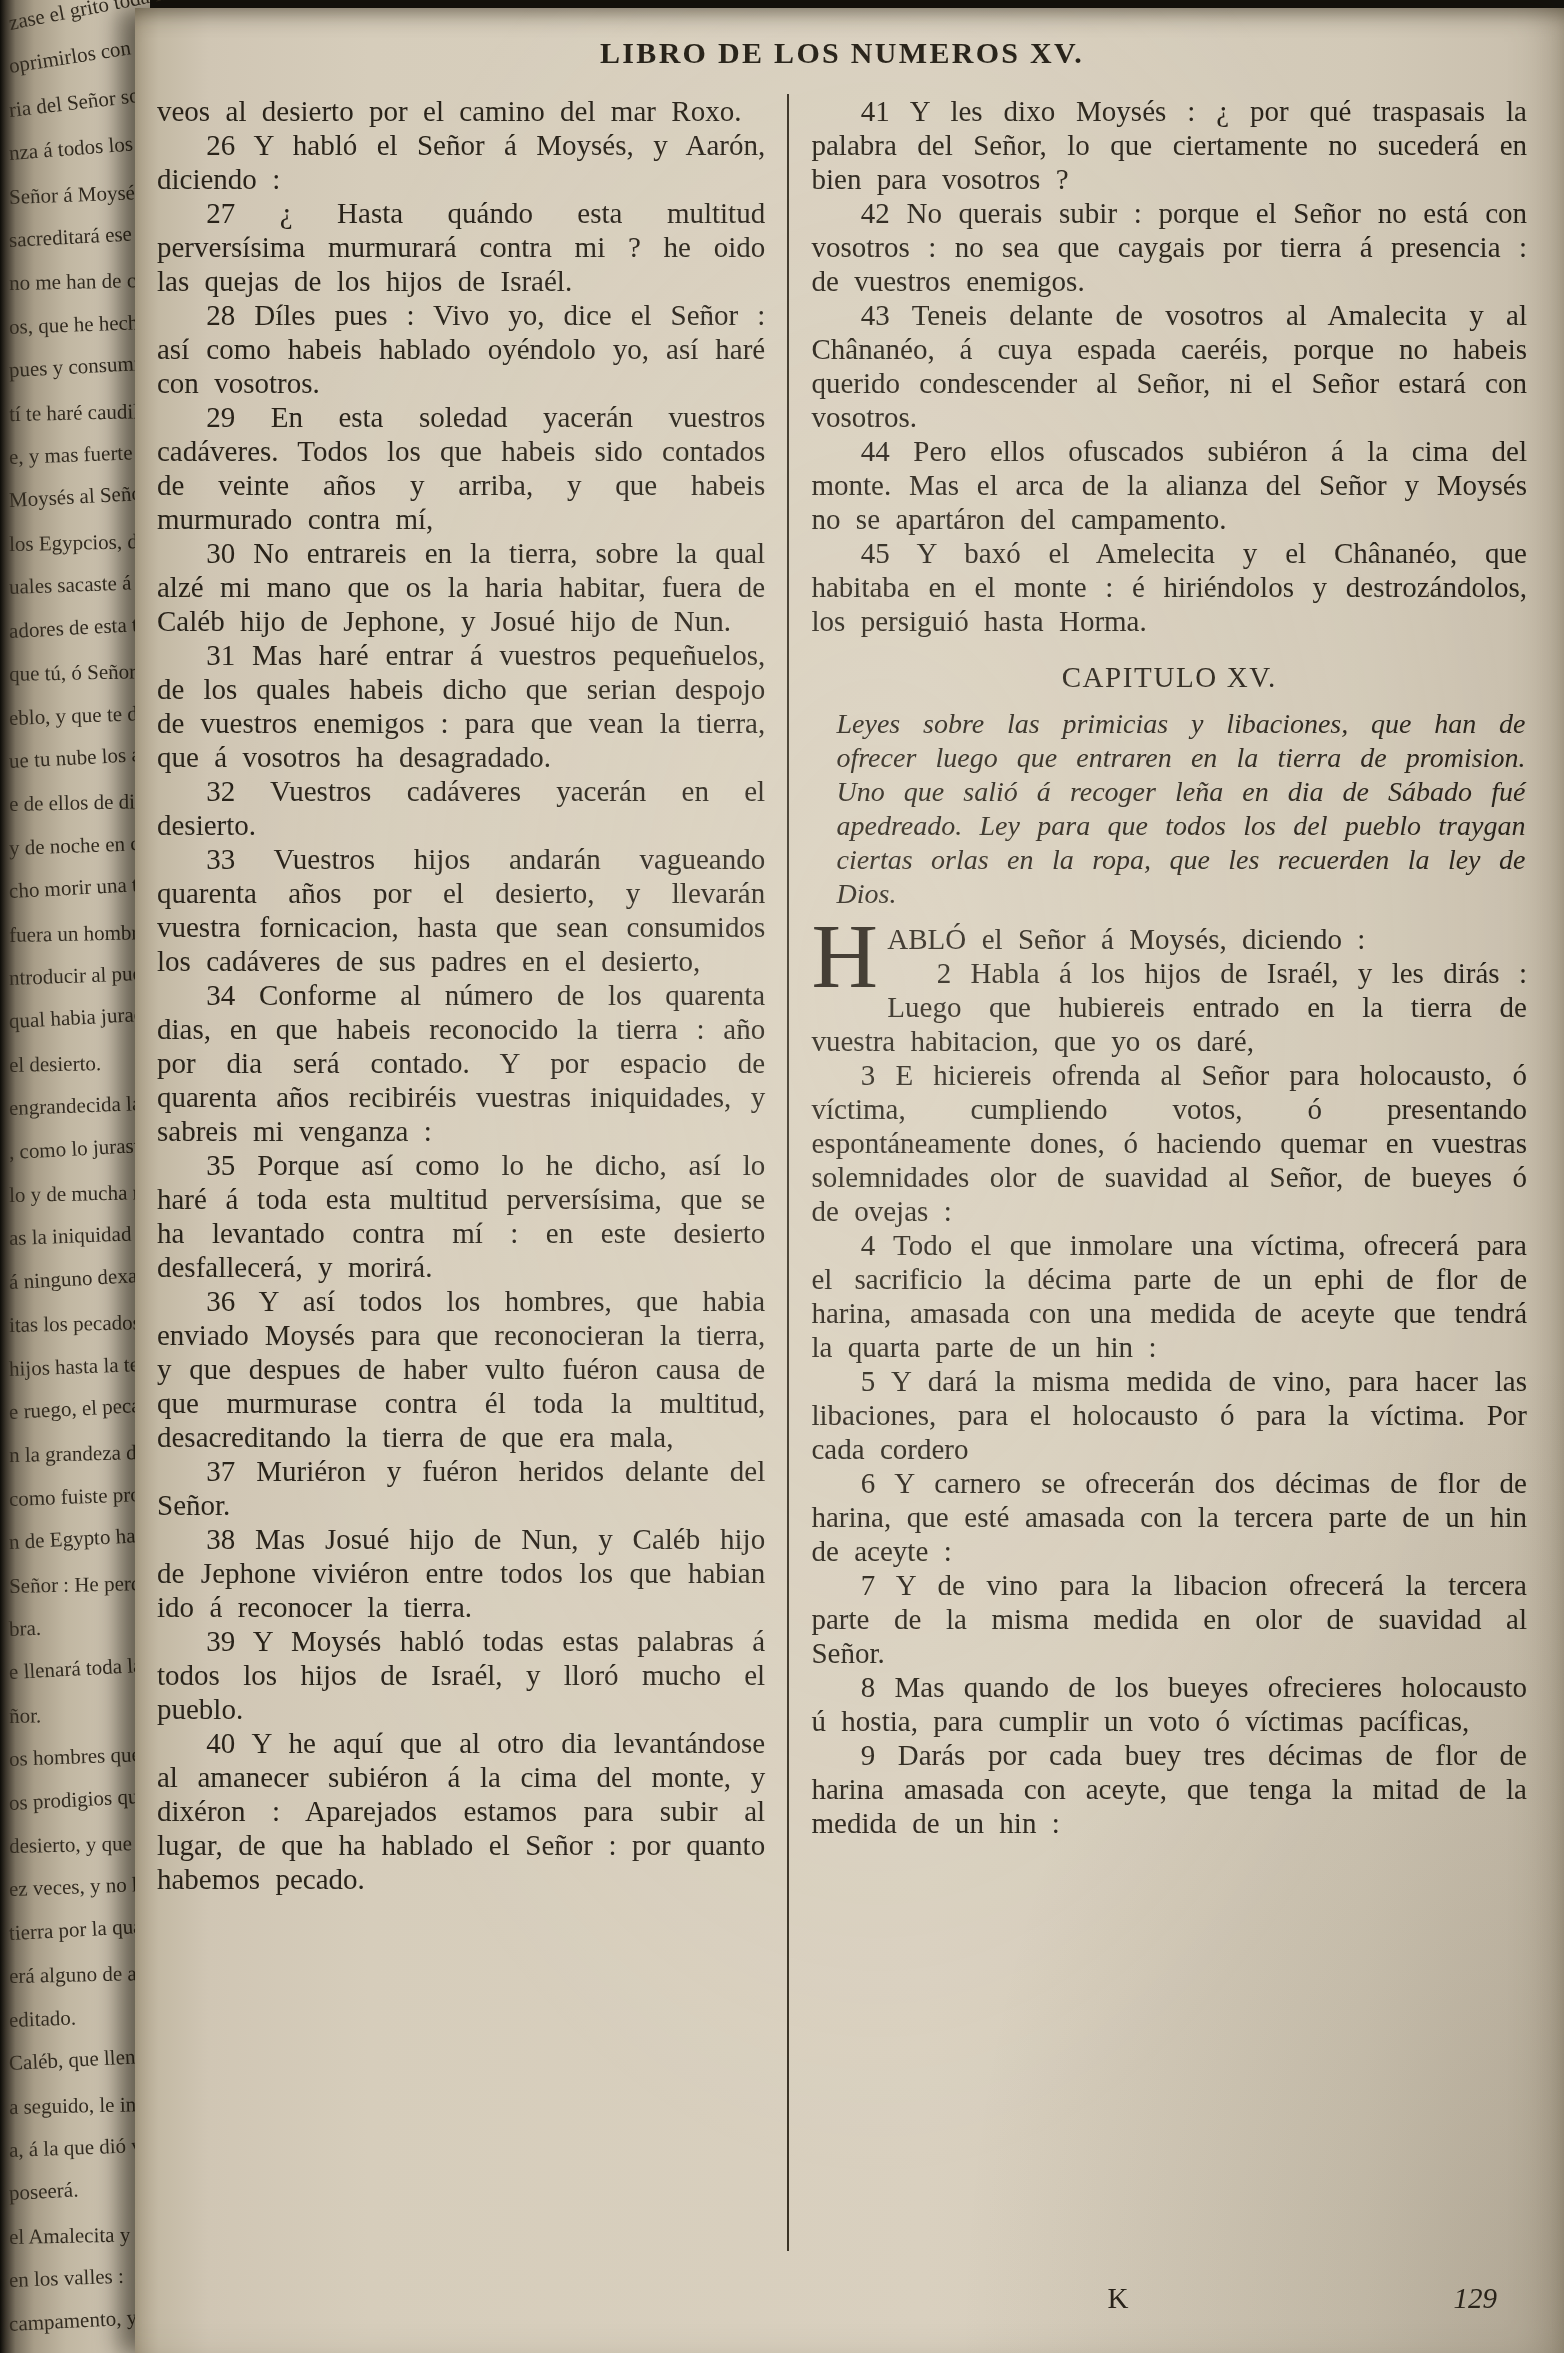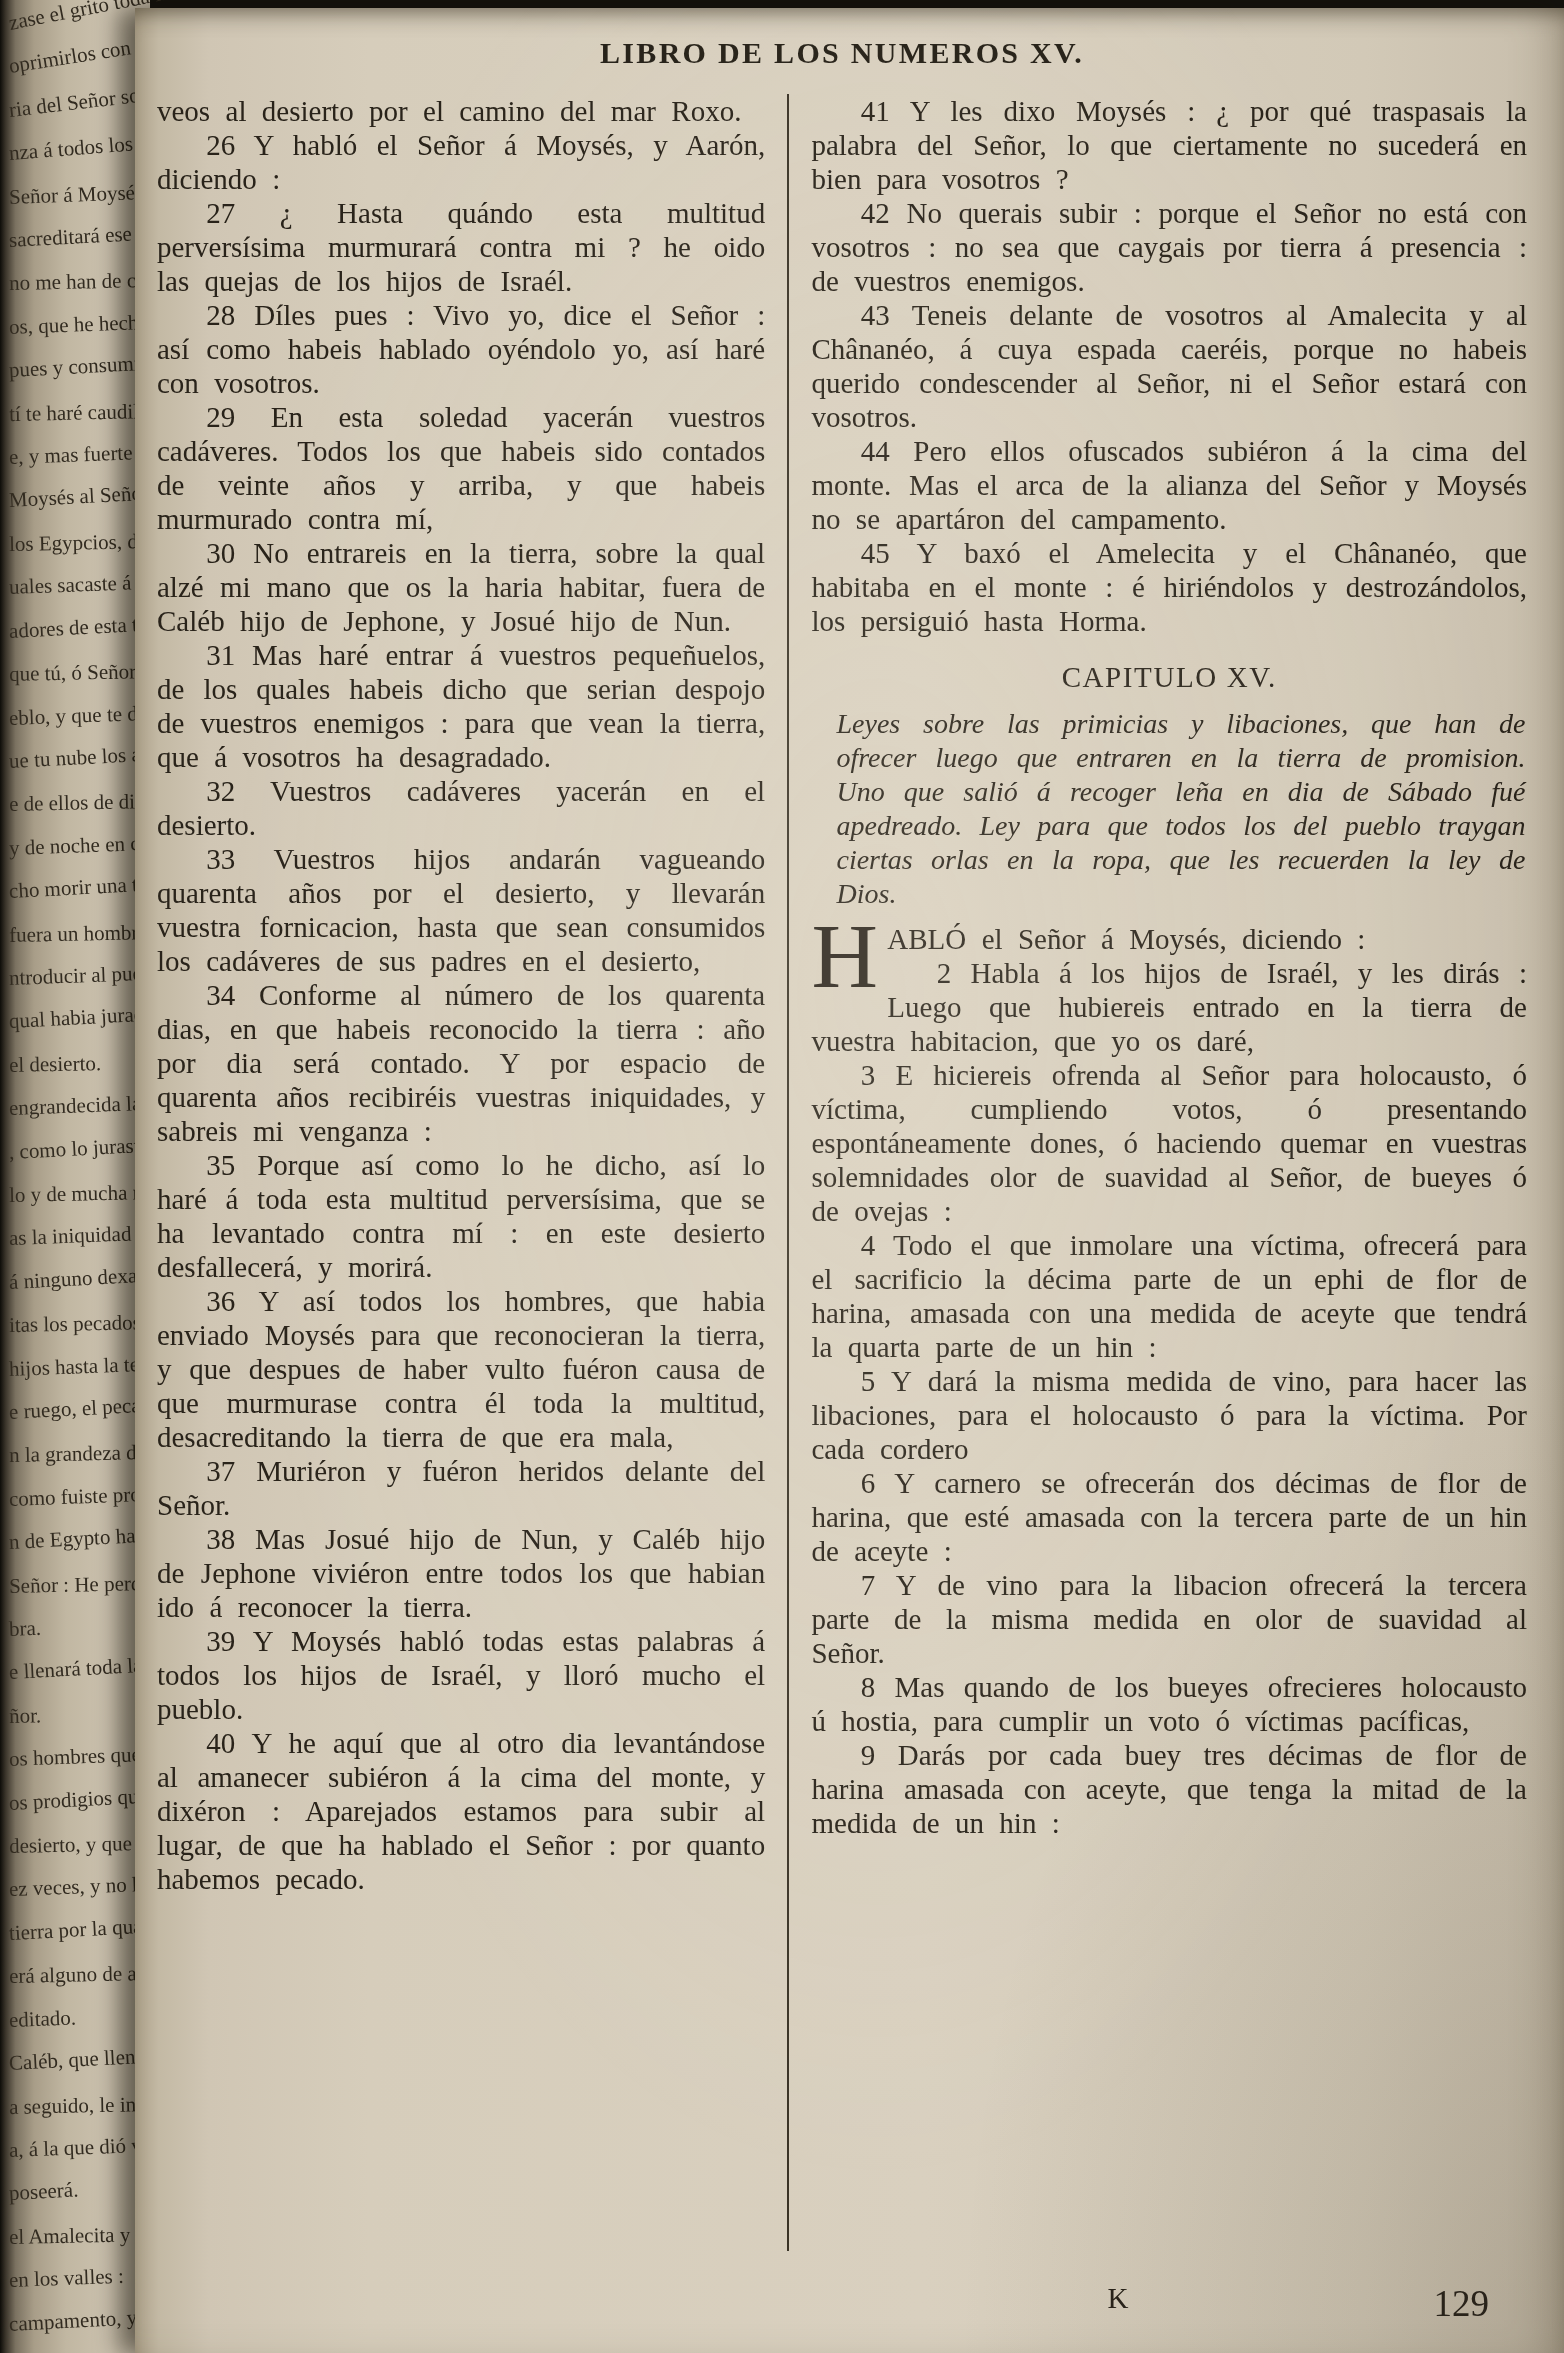--- a/index.html
+++ b/index.html
@@ -55,21 +55,21 @@
     margin:0 1.6px 11px 25px; word-spacing:.25em; color:var(--ink);
   }
   .opening-verse { text-indent:0; }
   .drop-cap {
     float:left; font-size:92px; line-height:67px; padding:1.6px 9.4px 0 0;
     color:var(--ink);
   }
 
   .page-footer { position:absolute; left:135px; right:0; bottom:34px; z-index:3; height:38px; }
   .signature-mark { position:absolute; left:68%; font-size:29px; color:var(--ink); }
-  .page-number { position:absolute; right:76px; font-size:37px; color:var(--ink); }
+  .page-number { position:absolute; right:68px; font-size:29px; color:var(--ink);font-style:italic; }
 </style>
 </head>
 <body>
 
 <div class="photo">
 
   <div class="left-edge">
 
       <div class="edge-frag" style="transform: rotate(-11deg);">zase el grito toda la</div>
 

